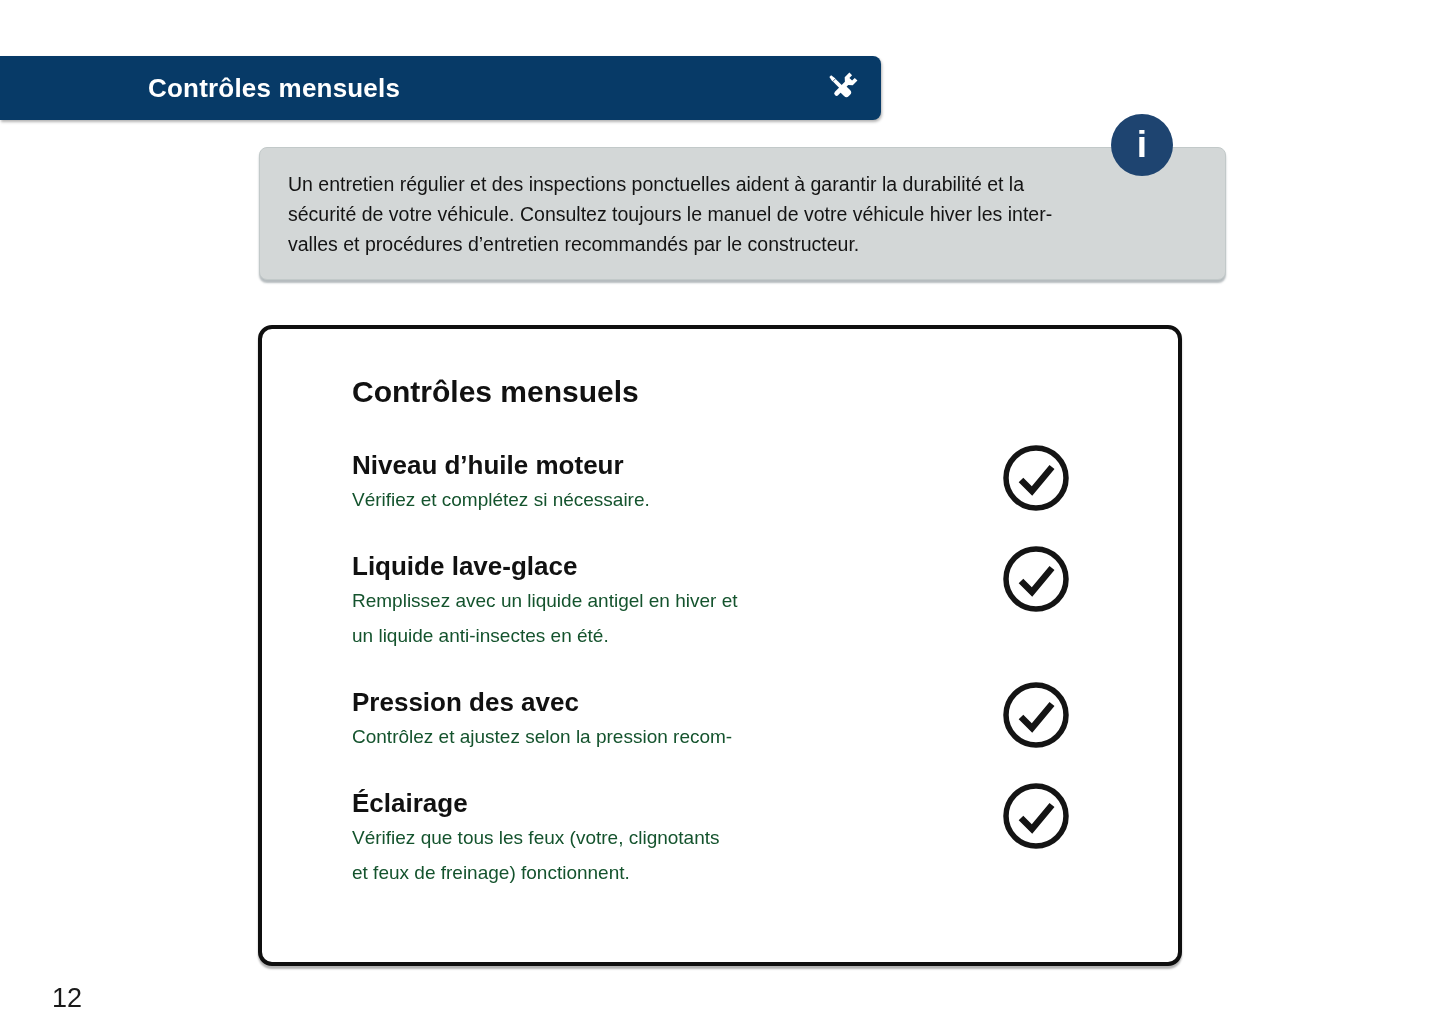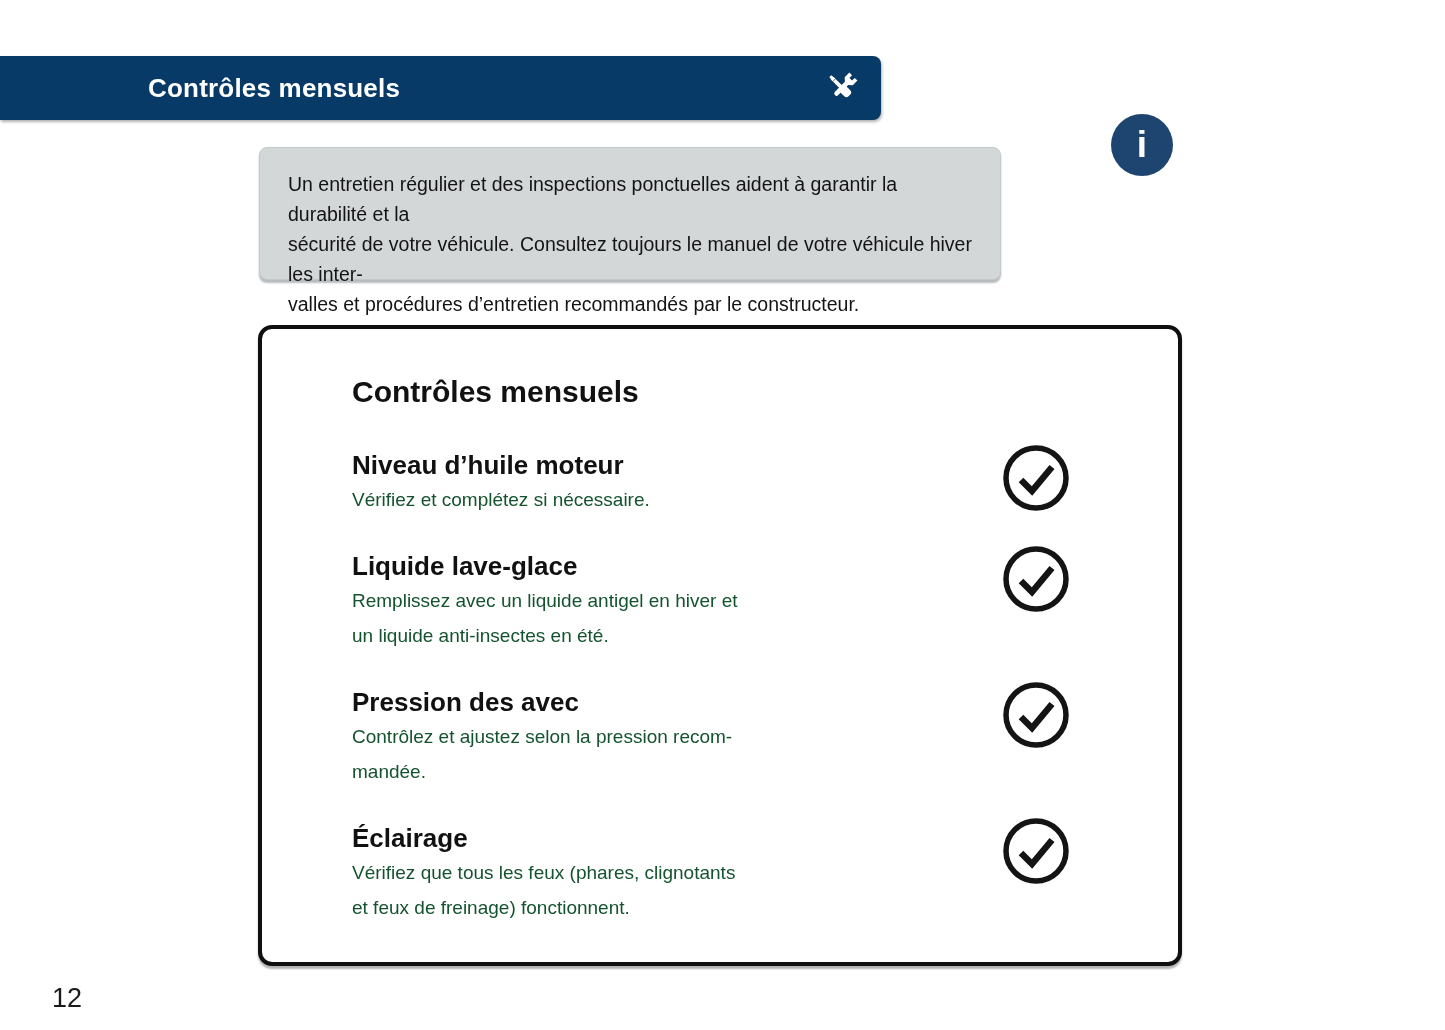--- a/index.html
+++ b/index.html
@@ -29,21 +29,21 @@
     letter-spacing:0.2px;
   }
   .header-icon {
     position:absolute; right:20px; top:13px;
     width:38px; height:38px;
   }
 
   
   .info-box {
     position:absolute; left:259px; top:147px;
-    width:742px; height:133px;
+    width:967px; height:133px;
     background:#d3d7d7;
     border:1px solid #c2c9c9;
     border-radius:8px;
     box-shadow:0 3px 2px rgba(90,105,110,0.45);
     padding:21px 28px 0 28px;
   }
   .info-box .line {
     display:block;
     font-size:19.5px;
     line-height:30px;
@@ -161,30 +161,29 @@
     <span class="desc-line">un liquide anti-insectes en été.</span>
     <svg class="check-circle" viewBox="0 0 72 72" aria-hidden="true">
       <circle cx="36" cy="36" r="30" fill="none" stroke="#141414" stroke-width="5.5"></circle>
       <path d="M21 38 L32 49 L52 25" fill="none" stroke="#141414" stroke-width="6.5"></path>
     </svg>
   </div>
 
   <div class="check-item">
     <div class="item-title">Pression des avec</div>
     <span class="desc-line">Contrôlez et ajustez selon la pression recom-</span>
-    <span class="desc-line">mandée.</span>
     <svg class="check-circle" viewBox="0 0 72 72" aria-hidden="true">
       <circle cx="36" cy="36" r="30" fill="none" stroke="#141414" stroke-width="5.5"></circle>
       <path d="M21 38 L32 49 L52 25" fill="none" stroke="#141414" stroke-width="6.5"></path>
     </svg>
   </div>
 
   <div class="check-item">
     <div class="item-title">Éclairage</div>
-    <span class="desc-line">Vérifiez que tous les feux (phares, clignotants</span>
+    <span class="desc-line">Vérifiez que tous les feux (votre, clignotants</span>
     <span class="desc-line">et feux de freinage) fonctionnent.</span>
     <svg class="check-circle" viewBox="0 0 72 72" aria-hidden="true">
       <circle cx="36" cy="36" r="30" fill="none" stroke="#141414" stroke-width="5.5"></circle>
       <path d="M21 38 L32 49 L52 25" fill="none" stroke="#141414" stroke-width="6.5"></path>
     </svg>
   </div>
 </div>
 
 <div class="page-number">12</div>
 

